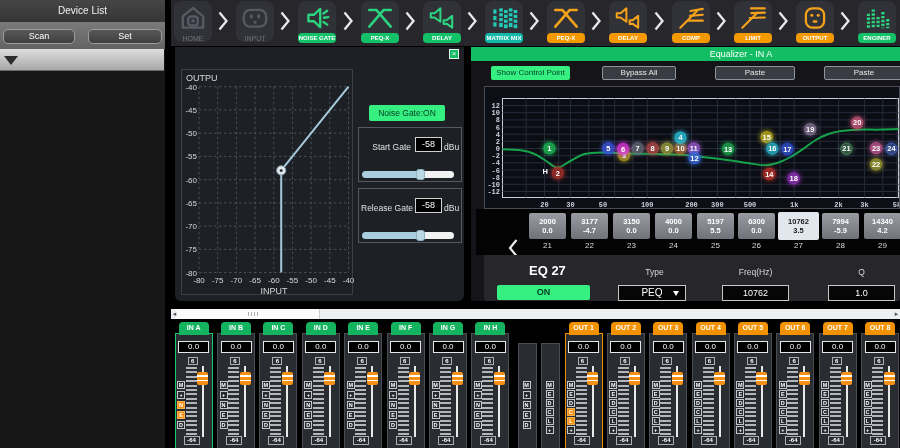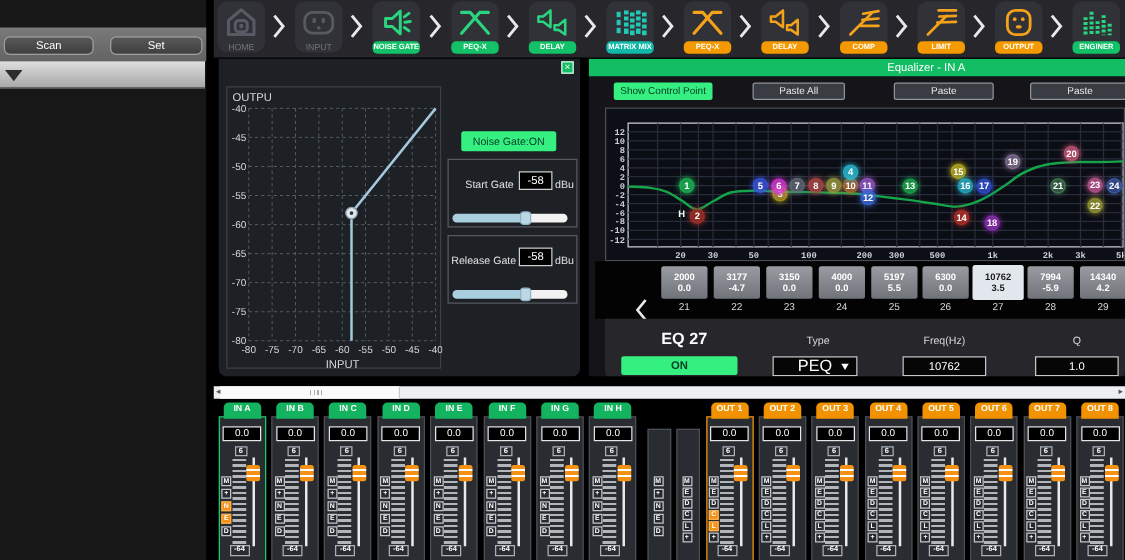--- a/index.html
+++ b/index.html
@@ -1,18 +1,19 @@
 <!DOCTYPE html>
 <html><head><meta charset="utf-8"><style>
 *{margin:0;padding:0;box-sizing:border-box}
 html,body{width:900px;height:448px;background:#000;font-family:"Liberation Sans",sans-serif;overflow:hidden}
 .a{position:absolute}
 </style></head><body>
 <div class="a" style="left:0;top:0;width:900px;height:448px;background:#000">
 <div class="a" style="left:0;top:0;width:165px;height:448px;background:#171717">
+<div class="a" style="left:0;top:0;width:165px;height:22px;background:linear-gradient(#454545,#353535);color:#f2f2f2;font-size:10px;text-align:center;line-height:22px">Device List</div>
 <div class="a" style="left:0;top:22px;width:165px;height:27px;background:linear-gradient(#7a7a7a,#636363)"></div>
 <div class="a" style="left:3px;top:29px;width:72px;height:15px;background:linear-gradient(#585858,#3f3f3f);border:1px solid #9c9c9c;border-radius:5px;color:#fff;font-size:9px;text-align:center;line-height:13px">Scan</div>
 <div class="a" style="left:88px;top:29px;width:74px;height:15px;background:linear-gradient(#585858,#3f3f3f);border:1px solid #9c9c9c;border-radius:5px;color:#fff;font-size:9px;text-align:center;line-height:13px">Set</div>
 <div class="a" style="left:0;top:49px;width:164px;height:22px;background:linear-gradient(#dedede,#a8a8a8);border-bottom:1px solid #6a6a6a">
 <div class="a" style="left:4px;top:7px;width:0;height:0;border-left:7px solid transparent;border-right:7px solid transparent;border-top:9px solid #2d2d2d"></div>
       </div>
 </div>
 <div class="a" style="left:171px;top:0;width:729px;height:46px;background:#26262b"></div>
 <div class="a" style="left:174px;top:1px;width:38px;height:41px;background:#313138;border-radius:8px"></div>
 <div class="a" style="left:178px;top:4px;width:30px;height:28px"><svg width="30" height="28" viewBox="0 0 28 26">
@@ -232,21 +233,21 @@
       <div class="a" style="left:186px;top:155px;width:50px;height:12px;color:#e0e0e0;font-size:8.5px;line-height:12px;text-align:right;white-space:nowrap">Release Gate</div>
       <div class="a" style="left:240px;top:151px;width:27px;height:15px;background:#000;border:1px solid #d0d0d0;color:#fff;font-size:9px;text-align:center;line-height:13px">-58</div>
       <div class="a" style="left:269px;top:155px;width:18px;height:12px;color:#e0e0e0;font-size:8.5px;line-height:12px">dBu</div>
       <div class="a" style="left:187px;top:185px;width:92px;height:7px;border-radius:3.5px;background:linear-gradient(to right,#a9cfdf 0 62%,#f2f2f2 62%)"></div>
       <div class="a" style="left:241px;top:183px;width:9px;height:11px;border-radius:3px;background:#bcd8e4;border:1px solid #8fb4c4"></div>
 </div>
 <div class="a" style="left:471px;top:47px;width:429px;height:254px;background:#141419;overflow:hidden">
 <div class="a" style="left:0;top:0;width:429px;height:14px;background:#12bd63"></div>
 <div class="a" style="left:190px;top:0;width:160px;height:14px;color:#fff;font-size:9px;text-align:center;line-height:14px">Equalizer - IN A</div>
 <div class="a" style="left:20px;top:19px;width:79px;height:14px;background:#35f080;border-radius:2px;color:#064028;font-size:8px;text-align:center;line-height:14px">Show Control Point</div>
-<div class="a" style="left:131px;top:19px;width:74px;height:14px;background:#393c42;border:1px solid #8f949c;border-radius:2px;color:#e8e8e8;font-size:8px;text-align:center;line-height:12px">Paste All</div>
+<div class="a" style="left:131px;top:19px;width:74px;height:14px;background:#393c42;border:1px solid #8f949c;border-radius:2px;color:#e8e8e8;font-size:8px;text-align:center;line-height:12px">Bypass All</div>
 <div class="a" style="left:244px;top:19px;width:80px;height:14px;background:#393c42;border:1px solid #8f949c;border-radius:2px;color:#e8e8e8;font-size:8px;text-align:center;line-height:12px">Paste</div>
 <div class="a" style="left:353px;top:19px;width:80px;height:14px;background:#393c42;border:1px solid #8f949c;border-radius:2px;color:#e8e8e8;font-size:8px;text-align:center;line-height:12px">Paste</div>
 <div class="a" style="left:13px;top:39px;width:416px;height:123px;background:#0d0f16;border:1px solid #4a4d55">
 <svg width="414" height="121" viewBox="0 0 414 121">
           <rect x="17.5" y="11.5" width="396.0" height="99.0" fill="#0b0d15" stroke="#c9ced6" stroke-width="1"></rect>
           <line x1="41.1" y1="11.5" x2="41.1" y2="110.5" stroke="#272c3a" stroke-width="1"></line>
           <line x1="59.5" y1="11.5" x2="59.5" y2="110.5" stroke="#272c3a" stroke-width="1"></line>
           <line x1="73.7" y1="11.5" x2="73.7" y2="110.5" stroke="#272c3a" stroke-width="1"></line>
           <line x1="85.4" y1="11.5" x2="85.4" y2="110.5" stroke="#272c3a" stroke-width="1"></line>
           <line x1="103.8" y1="11.5" x2="103.8" y2="110.5" stroke="#272c3a" stroke-width="1"></line>
@@ -404,21 +405,21 @@
 <div class="a" style="left:307px;top:165px;width:41px;height:28px;background:#e2e7ee;border-radius:2px;color:#1a1a1a;font-size:7.5px;font-weight:bold;text-align:center;line-height:9px;padding-top:5px">10762<br>3.5</div>
 <div class="a" style="left:309px;top:194px;width:37px;height:10px;color:#d8d8d8;font-size:8px;text-align:center">27</div>
 <div class="a" style="left:351px;top:166px;width:37px;height:26px;background:linear-gradient(#989ca2,#70747a);border-radius:2px;color:#fff;font-size:7.5px;font-weight:bold;text-align:center;line-height:9px;padding-top:4px">7994<br>-5.9</div>
 <div class="a" style="left:351px;top:194px;width:37px;height:10px;color:#d8d8d8;font-size:8px;text-align:center">28</div>
 <div class="a" style="left:393px;top:166px;width:37px;height:26px;background:linear-gradient(#989ca2,#70747a);border-radius:2px;color:#fff;font-size:7.5px;font-weight:bold;text-align:center;line-height:9px;padding-top:4px">14340<br>4.2</div>
 <div class="a" style="left:393px;top:194px;width:37px;height:10px;color:#d8d8d8;font-size:8px;text-align:center">29</div>
 <div class="a" style="left:13px;top:208px;width:416px;height:51px;background:#26262b;border-radius:0 0 10px 10px"></div>
 <div class="a" style="left:58px;top:216px;width:80px;height:16px;color:#fff;font-size:13px;font-weight:bold">EQ 27</div>
 <div class="a" style="left:26px;top:238px;width:93px;height:15px;background:#35f080;border-radius:2px;color:#064028;font-size:9px;font-weight:bold;text-align:center;line-height:15px">ON</div>
 <div class="a" style="left:147px;top:220px;width:73px;height:11px;color:#d8d8d8;font-size:8.5px;text-align:center">Type</div>
-<div class="a" style="left:147px;top:238px;width:68px;height:16px;background:#060606;border:1px solid #c8c8c8;color:#fff;font-size:13px;text-align:center;line-height:14px">PEQ</div>
+<div class="a" style="left:147px;top:238px;width:68px;height:16px;background:#060606;border:1px solid #c8c8c8;color:#fff;font-size:10px;text-align:center;line-height:14px">PEQ</div>
 <div class="a" style="left:202px;top:244px;width:0;height:0;border-left:3.5px solid transparent;border-right:3.5px solid transparent;border-top:5px solid #fff"></div>
 <div class="a" style="left:251px;top:220px;width:67px;height:11px;color:#d8d8d8;font-size:8.5px;text-align:center">Freq(Hz)</div>
 <div class="a" style="left:251px;top:238px;width:67px;height:16px;background:#060606;border:1px solid #c8c8c8;color:#fff;font-size:9px;text-align:center;line-height:14px">10762</div>
 <div class="a" style="left:357px;top:220px;width:67px;height:11px;color:#d8d8d8;font-size:8.5px;text-align:center">Q</div>
 <div class="a" style="left:357px;top:238px;width:67px;height:16px;background:#060606;border:1px solid #c8c8c8;color:#fff;font-size:9px;text-align:center;line-height:14px">1.0</div>
 </div>
 <div class="a" style="left:171px;top:309px;width:729px;height:10px;background:#edeff3"></div>
 <div class="a" style="left:176px;top:309px;width:144px;height:10px;background:#fbfbfb;border-right:1px solid #c8ccd2"></div>
 <div class="a" style="left:171px;top:309px;width:7px;height:10px;color:#555;font-size:7px;line-height:10px;text-align:center">◂</div>
 <div class="a" style="left:893px;top:309px;width:7px;height:10px;color:#555;font-size:7px;line-height:10px;text-align:center">▸</div>

